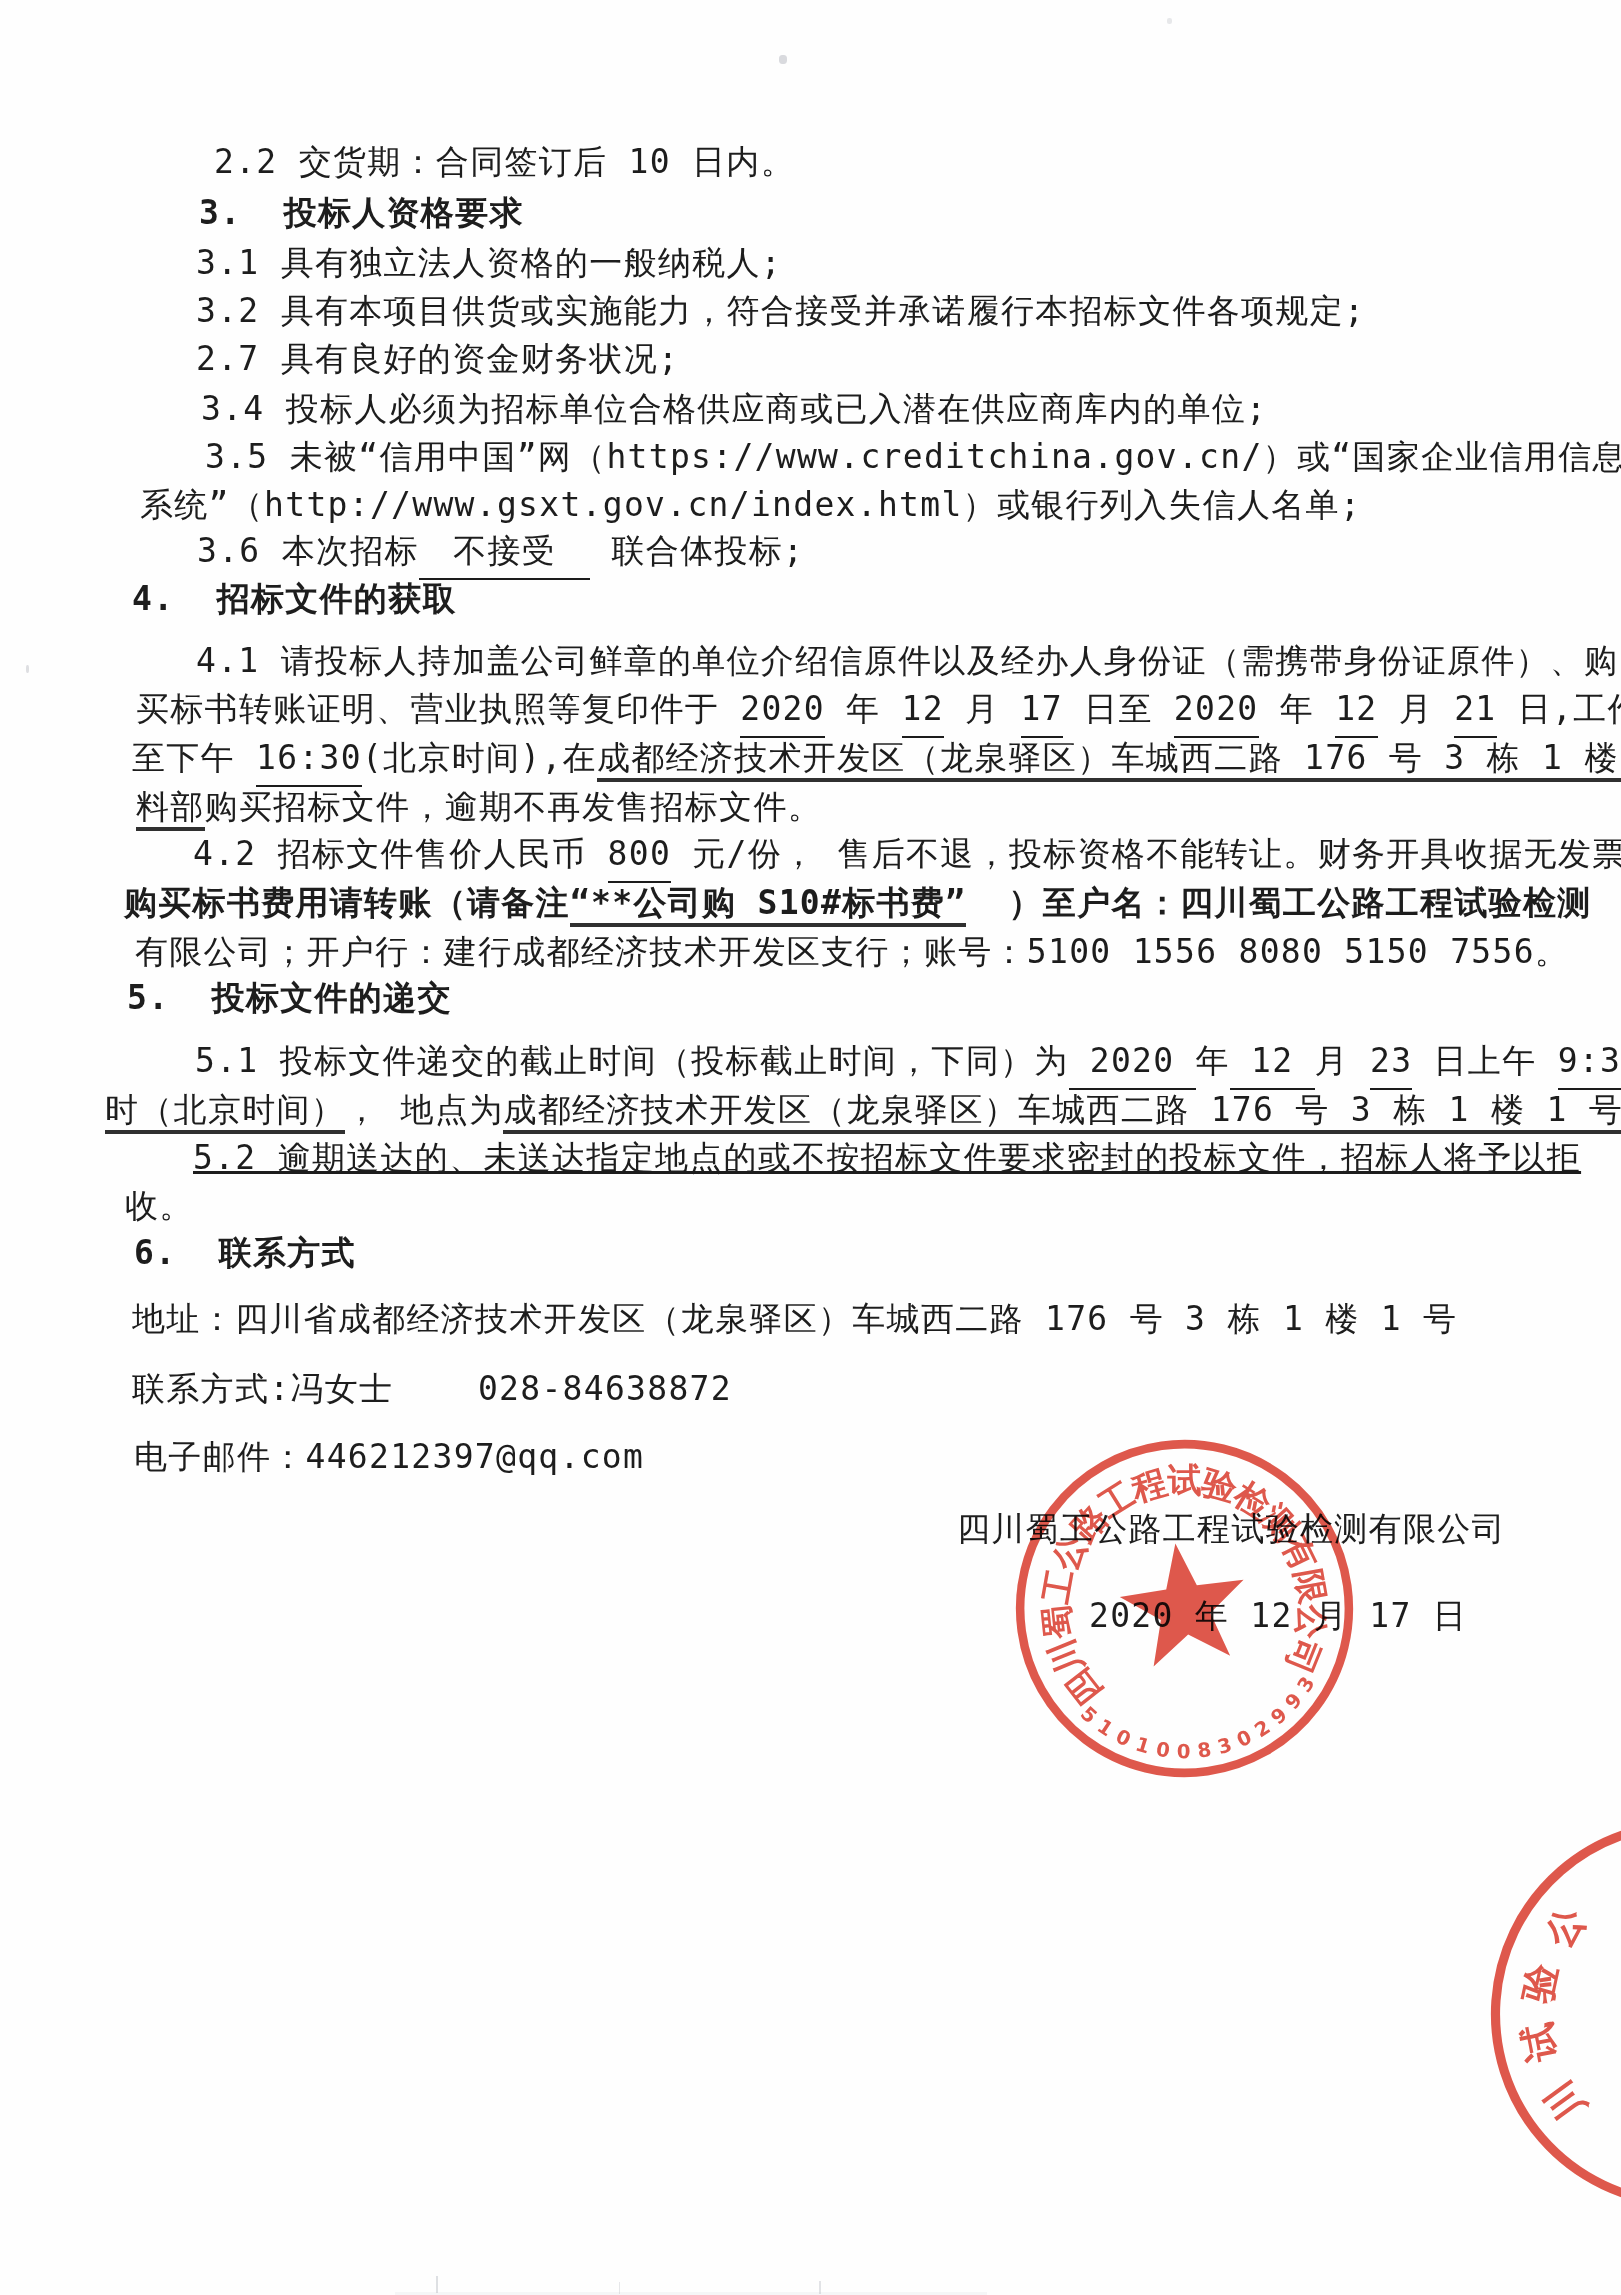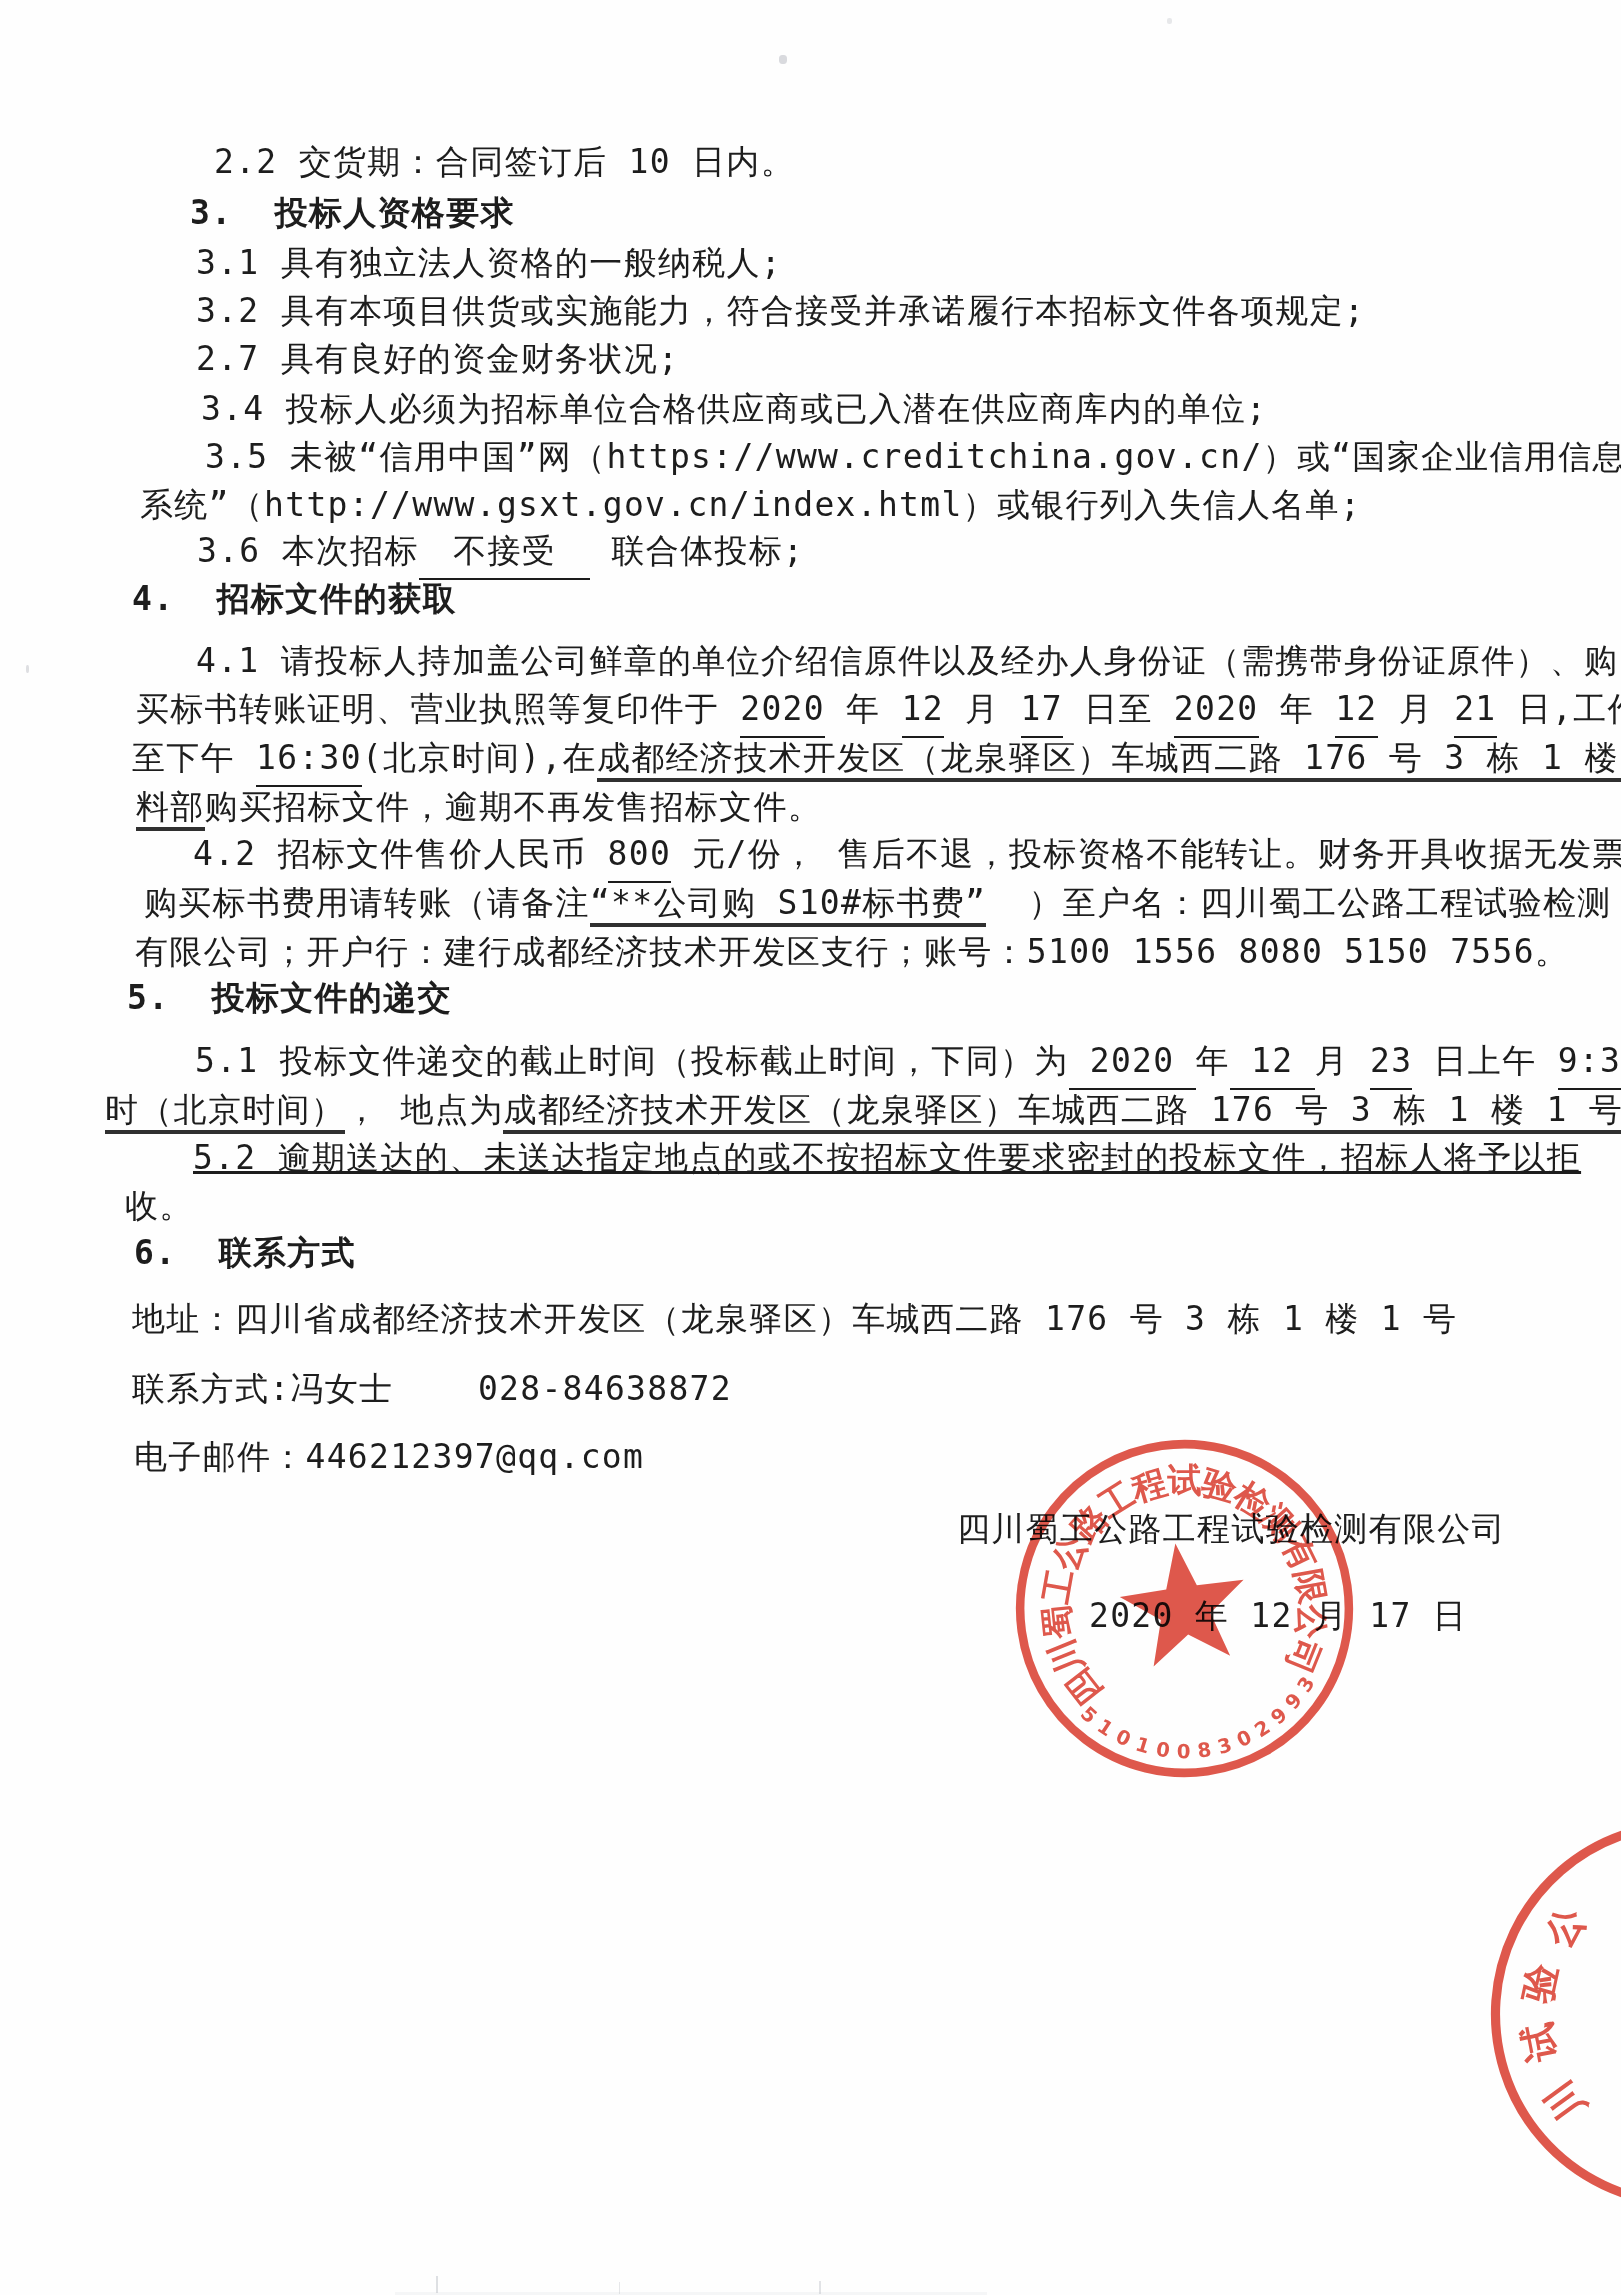--- a/index.html
+++ b/index.html
@@ -39,35 +39,35 @@
   .speck{position:absolute;background:#9599a2;border-radius:40%;}
   .edge-smudge{position:absolute;background:#b9bcc4;}
 </style>
 </head>
 <body>
 
 <div class="page">
 
   <div>
       <div class="line" style="left: 214px; top: 141px;"><span class="seg">2.2 交货期：合同签订后 10 日内。</span></div>
-      <div class="line bold" style="left: 190px; top: 192px;"><span class="seg">3.  投标人资格要求</span></div>
+      <div class="line bold" style="left: 199px; top: 192px;"><span class="seg">3.  投标人资格要求</span></div>
       <div class="line" style="left: 196px; top: 242px;"><span class="seg">3.1 具有独立法人资格的一般纳税人;</span></div>
       <div class="line" style="left: 196px; top: 290px;"><span class="seg">3.2 具有本项目供货或实施能力，符合接受并承诺履行本招标文件各项规定;</span></div>
       <div class="line" style="left: 196px; top: 338px;"><span class="seg">2.7 具有良好的资金财务状况;</span></div>
       <div class="line" style="left: 201px; top: 388px;"><span class="seg">3.4 投标人必须为招标单位合格供应商或已入潜在供应商库内的单位;</span></div>
       <div class="line" style="left: 205px; top: 436px;"><span class="seg">3.5 未被“信用中国”网（https://www.creditchina.gov.cn/）或“国家企业信用信息公示</span></div>
       <div class="line" style="left: 140px; top: 484px;"><span class="seg">系统”（http://www.gsxt.gov.cn/index.html）或银行列入失信人名单;</span></div>
       <div class="line" style="left: 197px; top: 530px;"><span class="seg">3.6 本次招标</span><span class="seg u">　不接受　</span><span class="seg"> 联合体投标;</span></div>
       <div class="line bold" style="left: 132px; top: 578px;"><span class="seg">4.  招标文件的获取</span></div>
       <div class="line" style="left: 196px; top: 640px;"><span class="seg">4.1 请投标人持加盖公司鲜章的单位介绍信原件以及经办人身份证（需携带身份证原件）、购</span></div>
       <div class="line" style="left: 136px; top: 688px;"><span class="seg">买标书转账证明、营业执照等复印件于 </span><span class="seg u">2020</span><span class="seg"> 年 </span><span class="seg u">12</span><span class="seg"> 月 </span><span class="seg u">17</span><span class="seg"> 日至 </span><span class="seg u">2020</span><span class="seg"> 年 </span><span class="seg u">12</span><span class="seg"> 月 </span><span class="seg u">21</span><span class="seg"> 日,工作日上午 </span></div>
       <div class="line" style="left: 132px; top: 737px;"><span class="seg">至下午 </span><span class="seg u">16:30</span><span class="seg">(北京时间),在</span><span class="seg uh">成都经济技术开发区（龙泉驿区）车城西二路 176 号 3 栋 1 楼 1 号机</span></div>
       <div class="line" style="left: 136px; top: 786px;"><span class="seg uh">料部</span><span class="seg">购买招标文件，逾期不再发售招标文件。</span></div>
       <div class="line" style="left: 193px; top: 833px;"><span class="seg">4.2 招标文件售价人民币 </span><span class="seg u">800</span><span class="seg"> 元/份， 售后不退，投标资格不能转让。财务开具收据无发票。</span></div>
-      <div class="line" style="left: 144px; top: 882px;"><span class="seg">购买标书费用请转账（请备注</span><span class="seg uh">“**公司购 S10#标书费”</span><span class="seg">  ）至户名：四川蜀工公路工程试验检测</span></div>
+      <div class="line" style="left: 124px; top: 882px; font-weight: bold;"><span class="seg">购买标书费用请转账（请备注</span><span class="seg uh">“**公司购 S10#标书费”</span><span class="seg">  ）至户名：四川蜀工公路工程试验检测</span></div>
       <div class="line" style="left: 135px; top: 931px;"><span class="seg">有限公司；开户行：建行成都经济技术开发区支行；账号：5100 1556 8080 5150 7556。</span></div>
       <div class="line bold" style="left: 127px; top: 977px;"><span class="seg">5.  投标文件的递交</span></div>
       <div class="line" style="left: 195px; top: 1040px;"><span class="seg">5.1 投标文件递交的截止时间（投标截止时间，下同）为</span><span class="seg u"> 2020 </span><span class="seg">年</span><span class="seg u"> 12 </span><span class="seg">月 </span><span class="seg u">23</span><span class="seg"> 日上午 </span><span class="seg u">9:30-10:00</span></div>
       <div class="line" style="left: 105px; top: 1089px;"><span class="seg uh">时（北京时间）</span><span class="seg">， 地点为</span><span class="seg uh">成都经济技术开发区（龙泉驿区）车城西二路 176 号 3 栋 1 楼 1 号 A320。</span></div>
       <div class="line" style="left: 193px; top: 1137px; text-decoration: underline;"><span class="seg">5.2 逾期送达的、未送达指定地点的或不按招标文件要求密封的投标文件，招标人将予以拒</span></div>
       <div class="line" style="left: 125px; top: 1185px;"><span class="seg">收。</span></div>
       <div class="line bold" style="left: 134px; top: 1232px;"><span class="seg">6.  联系方式</span></div>
       <div class="line" style="left: 132px; top: 1298px; text-align: right;"><span class="seg">地址：四川省成都经济技术开发区（龙泉驿区）车城西二路 176 号 3 栋 1 楼 1 号</span></div>
       <div class="line" style="left: 132px; top: 1368px;"><span class="seg">联系方式:冯女士    028-84638872</span></div>
       <div class="line" style="left: 134px; top: 1436px;"><span class="seg">电子邮件：446212397@qq.com</span></div>

